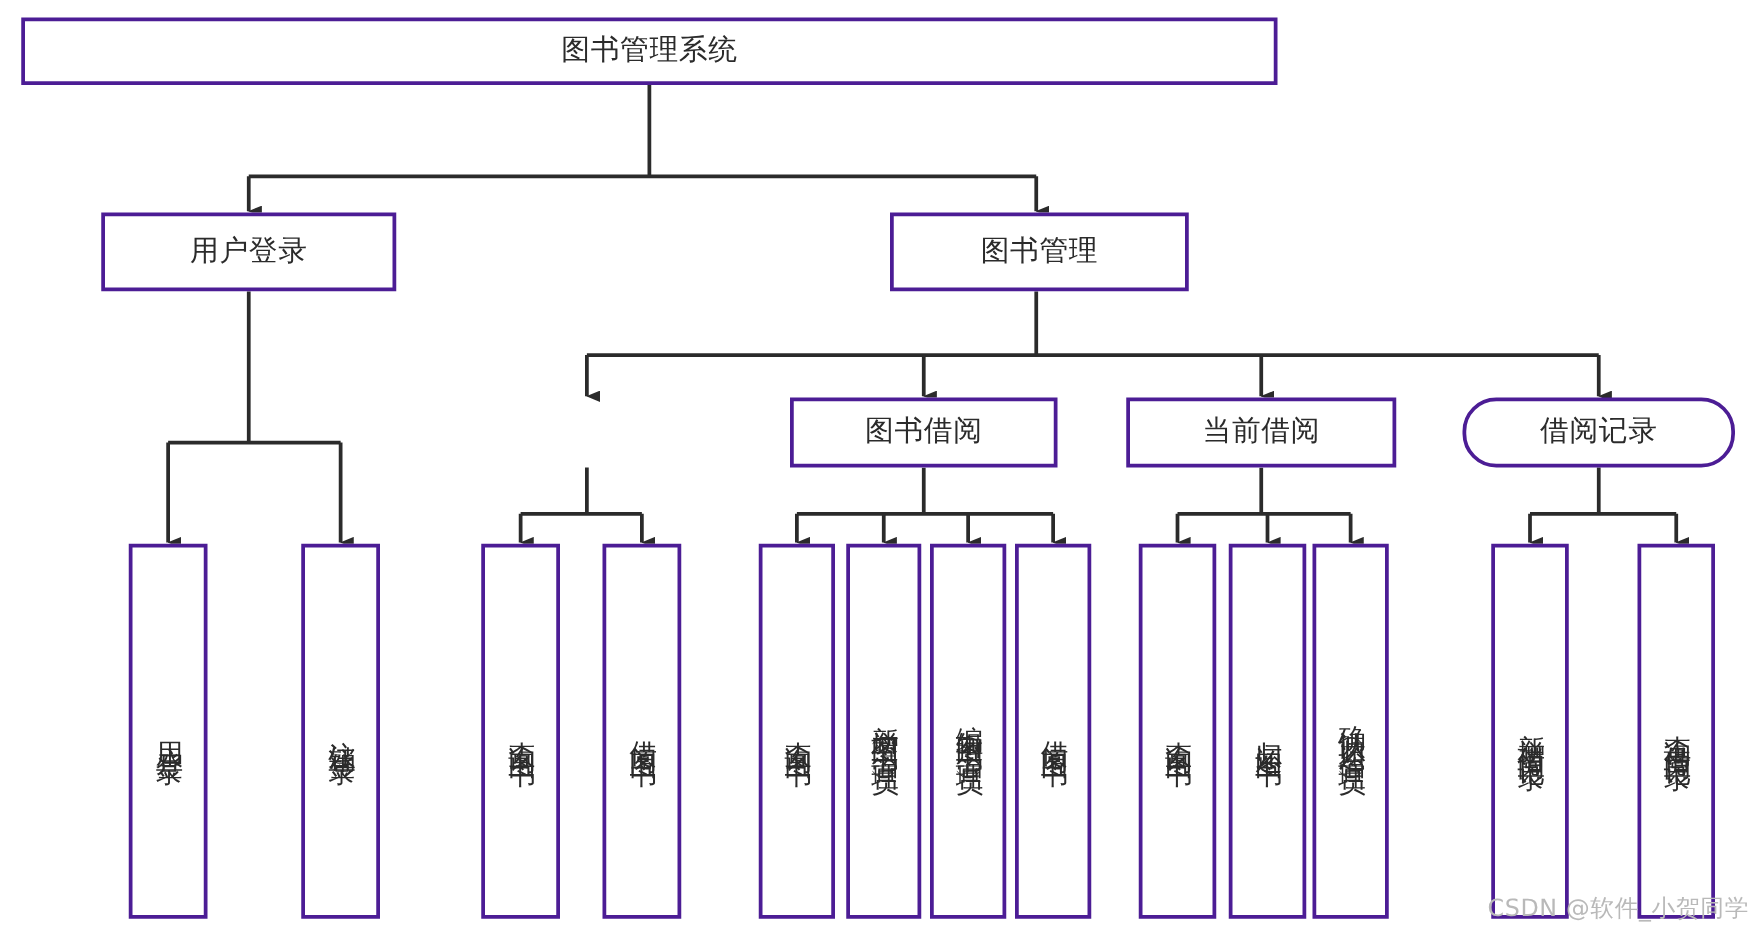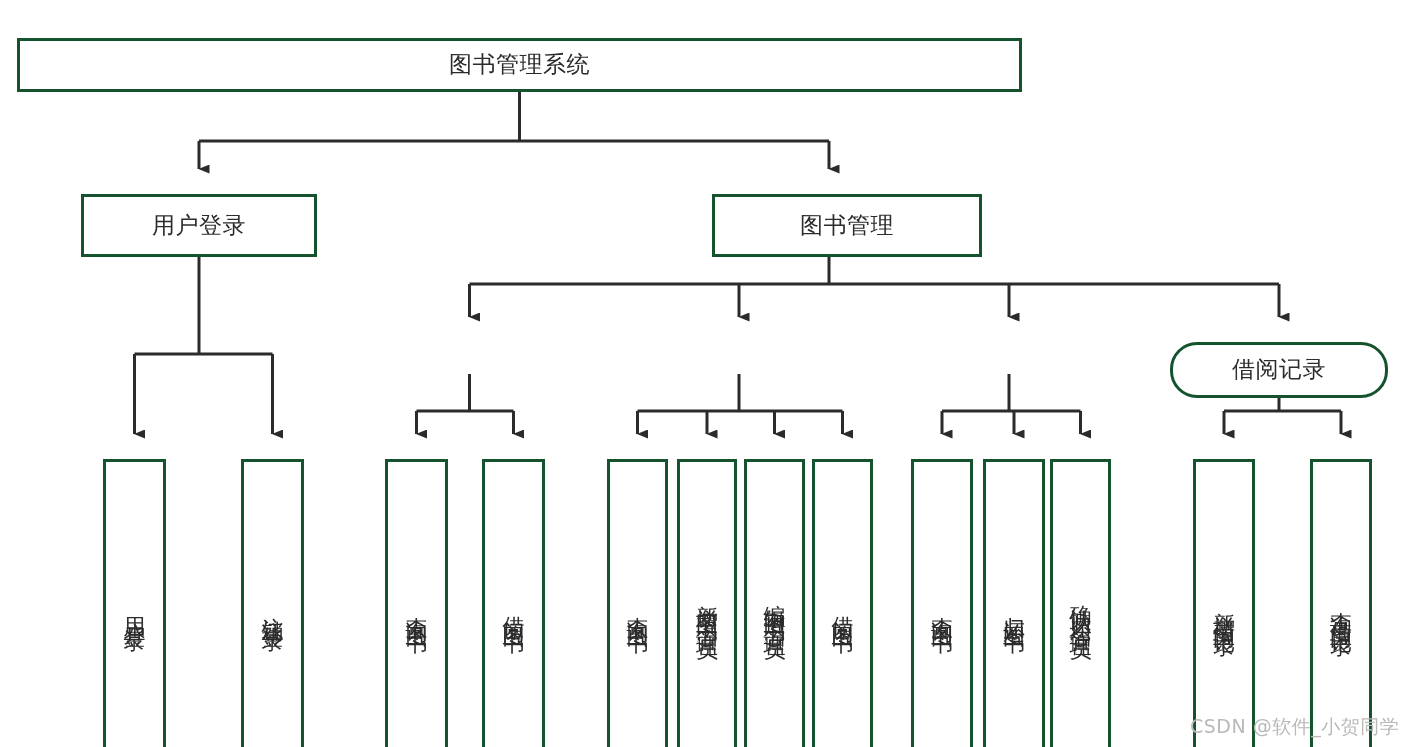--- a/index.html
+++ b/index.html
@@ -22,27 +22,26 @@
   svg#flow-svg {
     position: absolute;
     left: 0;
     top: 0;
     width: 1405px;
     height: 747px;
   }
   .node-box {
     position: absolute;
     box-sizing: border-box;
-    border: 3px solid #14532d;
+    border: 3px solid #4c1d95;
     background: #ffffff;
     display: flex;
     align-items: center;
     justify-content: center;
     overflow: hidden;
-    margin-top: 24px;
   }
   .node-label-h {
     font-size: 23px;
     color: #2b2b2b;
     line-height: 1.1;
     letter-spacing: 0.5px;
     white-space: nowrap;
   }
   .node-label-v {
     font-size: 22px;
@@ -110,24 +109,30 @@
       </g>
   </svg>
 
   <div class="node-box" style="left: 17px; top: 14px; width: 1005px; height: 54px;">
     <span class="node-label-h">图书管理系统</span>
   </div>
 
   <div class="node-box" style="left: 81px; top: 170px; width: 236px; height: 63px;">
     <span class="node-label-h">用户登录</span>
   </div>
-  <div class="node-box" style="left: 712px; top: 170px; width: 270px; height: 63px;">
+  <div class="node-box" style="left: 712px; top: 170px; width: 239px; height: 63px;">
     <span class="node-label-h">图书管理</span>
   </div>
 
+  <div class="node-box" style="left: 632px; top: 318px; width: 214px; height: 56px;">
+    <span class="node-label-h">图书借阅</span>
+  </div>
+  <div class="node-box" style="left: 901px; top: 318px; width: 216px; height: 56px;">
+    <span class="node-label-h">当前借阅</span>
+  </div>
   <div class="node-box" style="left: 1170px; top: 318px; width: 218px; height: 56px; border-radius: 27px;">
     <span class="node-label-h">借阅记录</span>
   </div>
 
   <div class="node-box" style="left: 103px; top: 435px; width: 63px; height: 300px;">
     <span class="node-label-v">用户登录</span>
   </div>
   <div class="node-box" style="left: 241px; top: 435px; width: 63px; height: 300px;">
     <span class="node-label-v">注销登录</span>
   </div>

